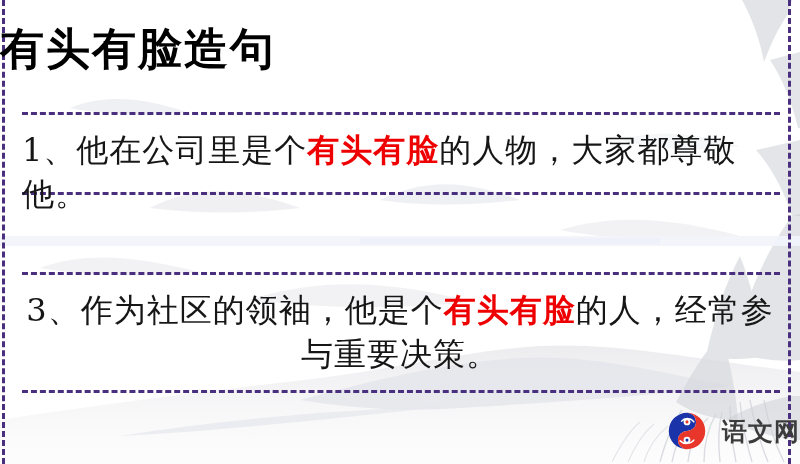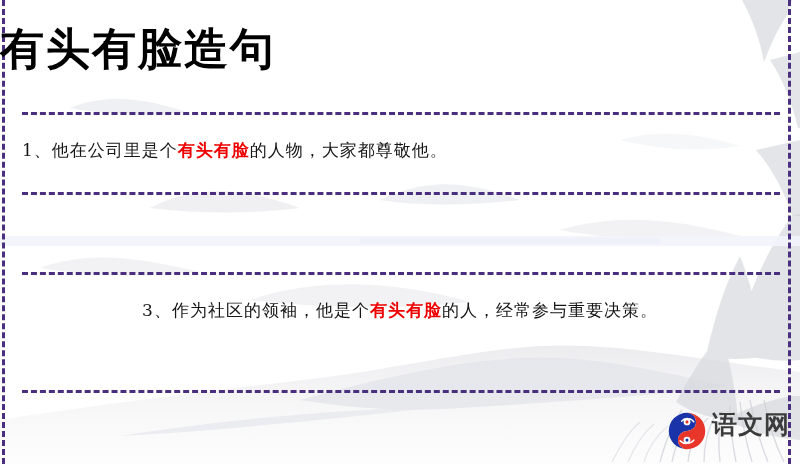--- a/index.html
+++ b/index.html
@@ -55,21 +55,21 @@
     letter-spacing: 2px;
     z-index: 4;
     font-family: "DejaVu Serif", "Liberation Serif", serif;
   }
 
   
   .sentence {
     position: absolute;
     left: 22px;
     width: 756px;
-    font-size: 17px;
+    font-size: 32px;
     line-height: 44px;
     color: #161616;
     letter-spacing: 1px;
     z-index: 4;
     font-family: "DejaVu Serif", "Liberation Serif", serif;
   }
   .sentence .kw {
     color: #ee0000;
     font-weight: bold;
   }
@@ -77,21 +77,22 @@
   #sentence-1 { top: 128px; }
   #sentence-2 { top: 208px; }
   #sentence-3 { top: 288px; text-align: center; }
 
   
   #logo {
     position: absolute;
     left: 668px;
     top: 412px;
     display: flex;
-    gap: 6px;
+    align-items: center;
+    gap: 16px;
     z-index: 5;
   }
   #logo-mark {
     width: 38px;
     height: 38px;
     flex: 0 0 auto;
   }
   #logo-text {
     font-size: 25px;
     line-height: 25px;

